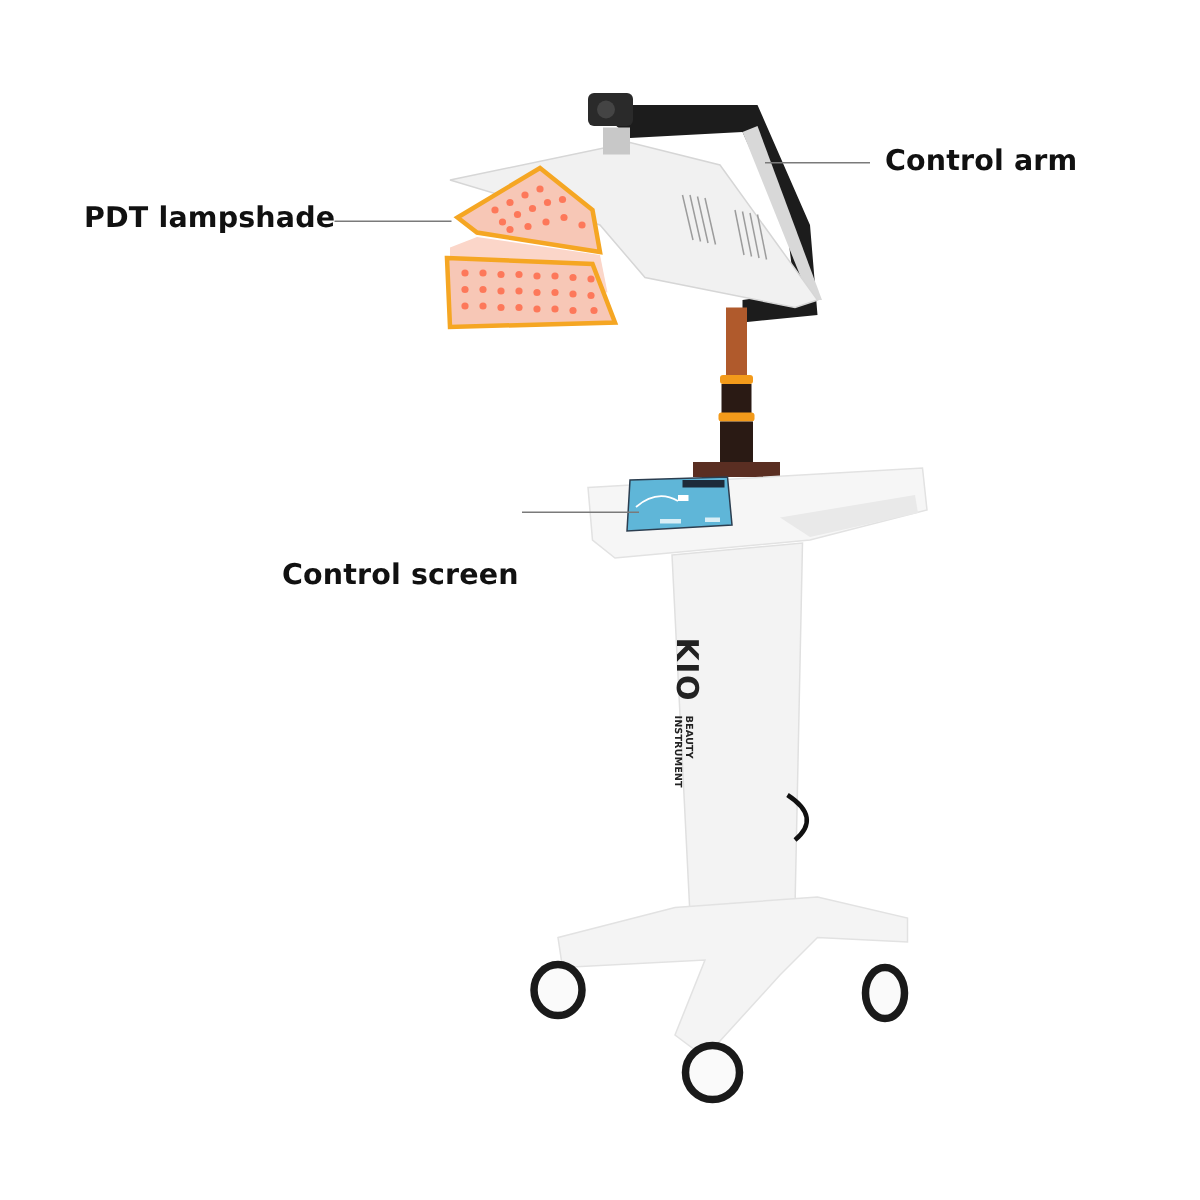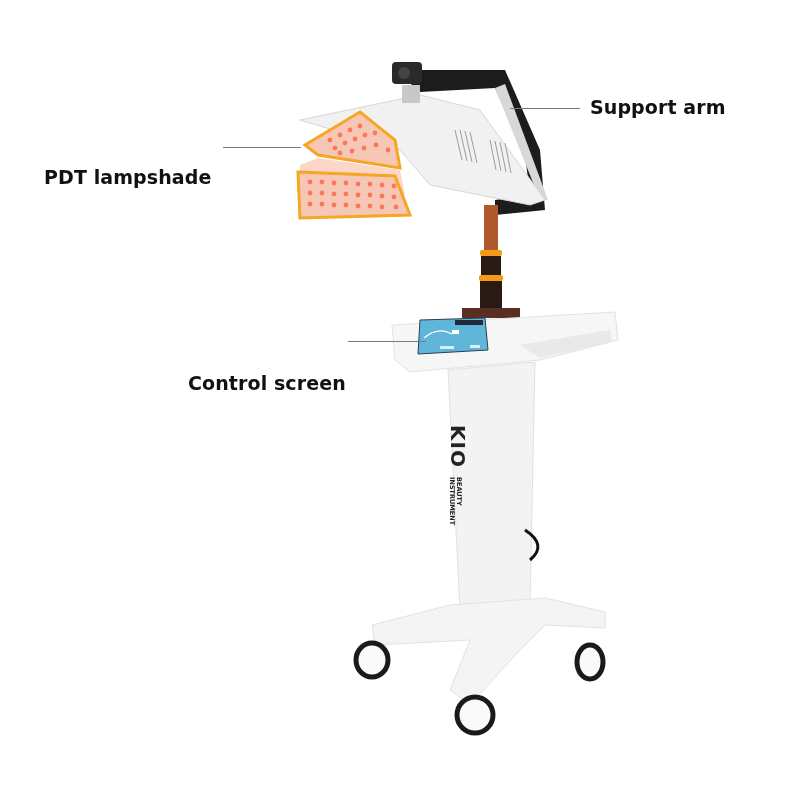--- a/index.html
+++ b/index.html
@@ -124,20 +124,20 @@
 </svg>
 
 <div class="brand">
   <span class="logo">KIO</span>
   <span class="sub">
     <span>BEAUTY</span><br>
     <span>INSTRUMENT</span>
   </span>
 </div>
 
-<div class="label" style="left:44px; top:134px;margin-top:32px;">PDT lampshade</div>
+<div class="label" style="left:56px; top:134px;">PDT lampshade</div>
 <div class="leader" style="left:223px; top:147px; width:78px;"></div>
 
-<div class="label" style="left:590px; top:96px;">Support arm</div>
+<div class="label" style="left:590px; top:96px;">Control arm</div>
 <div class="leader" style="left:510px; top:108px; width:70px;"></div>
 
 <div class="label" style="left:188px; top:328px;margin-top:44px;">Control screen</div>
 <div class="leader" style="left:348px; top:341px; width:78px;"></div>
 
 </body></html>

